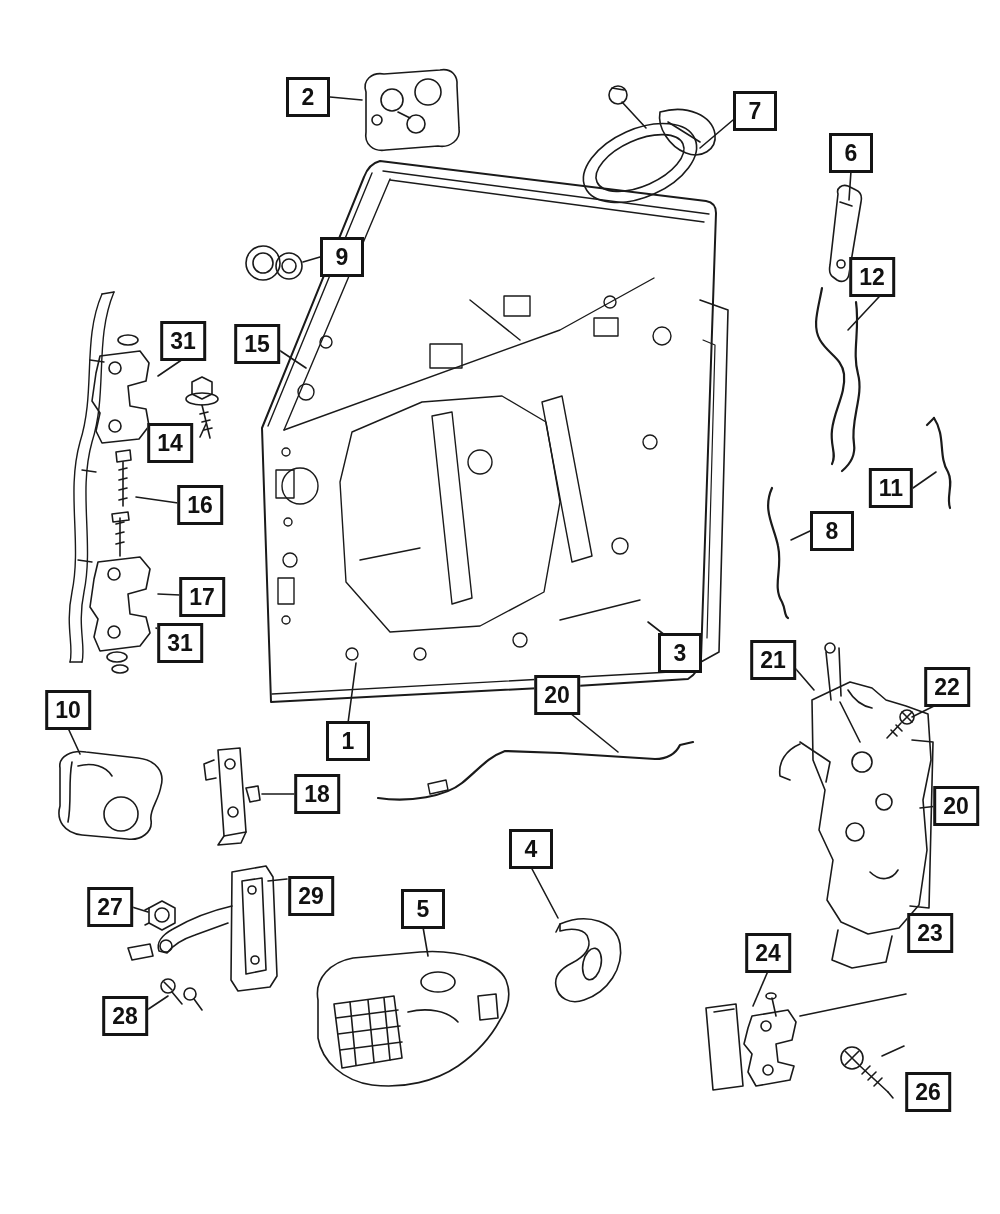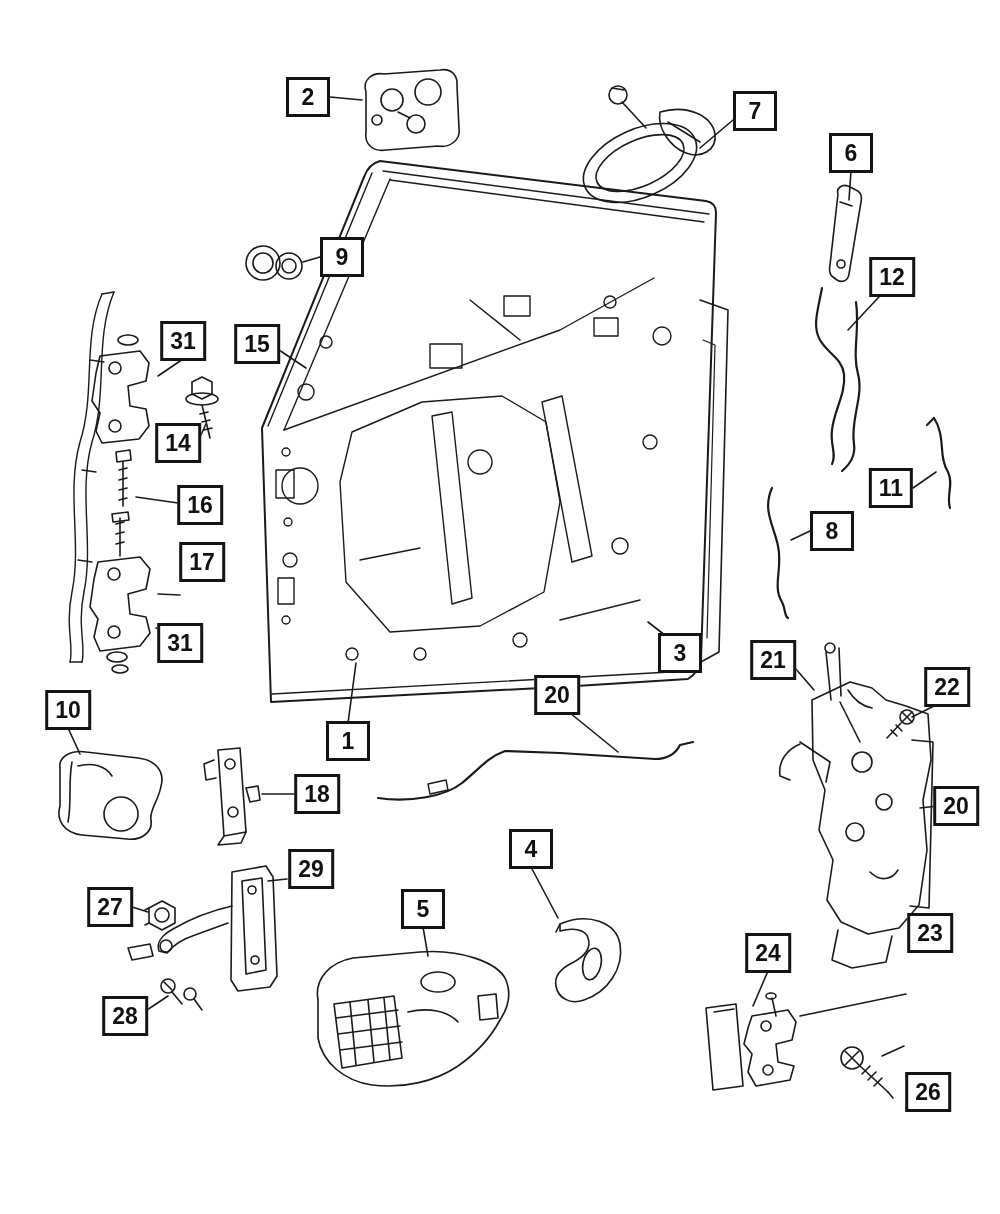--- a/index.html
+++ b/index.html
@@ -299,39 +299,39 @@
         <path d="M862 1074 L870 1066 M868 1080 L876 1072 M874 1086 L882 1078"></path>
         <path d="M888 1092 L893 1098"></path>
       </g>
     </g>
   </svg>
 
   <div class="callout" style="left:308px;top:97px">2</div>
   <div class="callout" style="left:755px;top:111px">7</div>
   <div class="callout" style="left:851px;top:153px">6</div>
   <div class="callout" style="left:342px;top:257px">9</div>
-  <div class="callout" style="left:892px;top:277px">12</div>
+  <div class="callout" style="left:872px;top:277px">12</div>
   <div class="callout" style="left:183px;top:341px">31</div>
   <div class="callout" style="left:257px;top:344px">15</div>
-  <div class="callout" style="left:178px;top:443px">14</div>
+  <div class="callout" style="left:170px;top:443px">14</div>
   <div class="callout" style="left:200px;top:505px">16</div>
   <div class="callout" style="left:891px;top:488px">11</div>
   <div class="callout" style="left:832px;top:531px">8</div>
-  <div class="callout" style="left:202px;top:562px">17</div>
+  <div class="callout" style="left:202px;top:597px">17</div>
   <div class="callout" style="left:180px;top:643px">31</div>
   <div class="callout" style="left:680px;top:653px">3</div>
   <div class="callout" style="left:773px;top:660px">21</div>
   <div class="callout" style="left:947px;top:687px">22</div>
   <div class="callout" style="left:557px;top:695px">20</div>
   <div class="callout" style="left:68px;top:710px">10</div>
   <div class="callout" style="left:348px;top:741px">1</div>
   <div class="callout" style="left:317px;top:794px">18</div>
   <div class="callout" style="left:956px;top:806px">20</div>
   <div class="callout" style="left:531px;top:849px">4</div>
-  <div class="callout" style="left:311px;top:869px">29</div>
+  <div class="callout" style="left:311px;top:896px">29</div>
   <div class="callout" style="left:110px;top:907px">27</div>
   <div class="callout" style="left:423px;top:909px">5</div>
   <div class="callout" style="left:768px;top:953px">24</div>
   <div class="callout" style="left:930px;top:933px">23</div>
   <div class="callout" style="left:125px;top:1016px">28</div>
   <div class="callout" style="left:928px;top:1092px">26</div>
 
 </div>
 
 </body></html>

